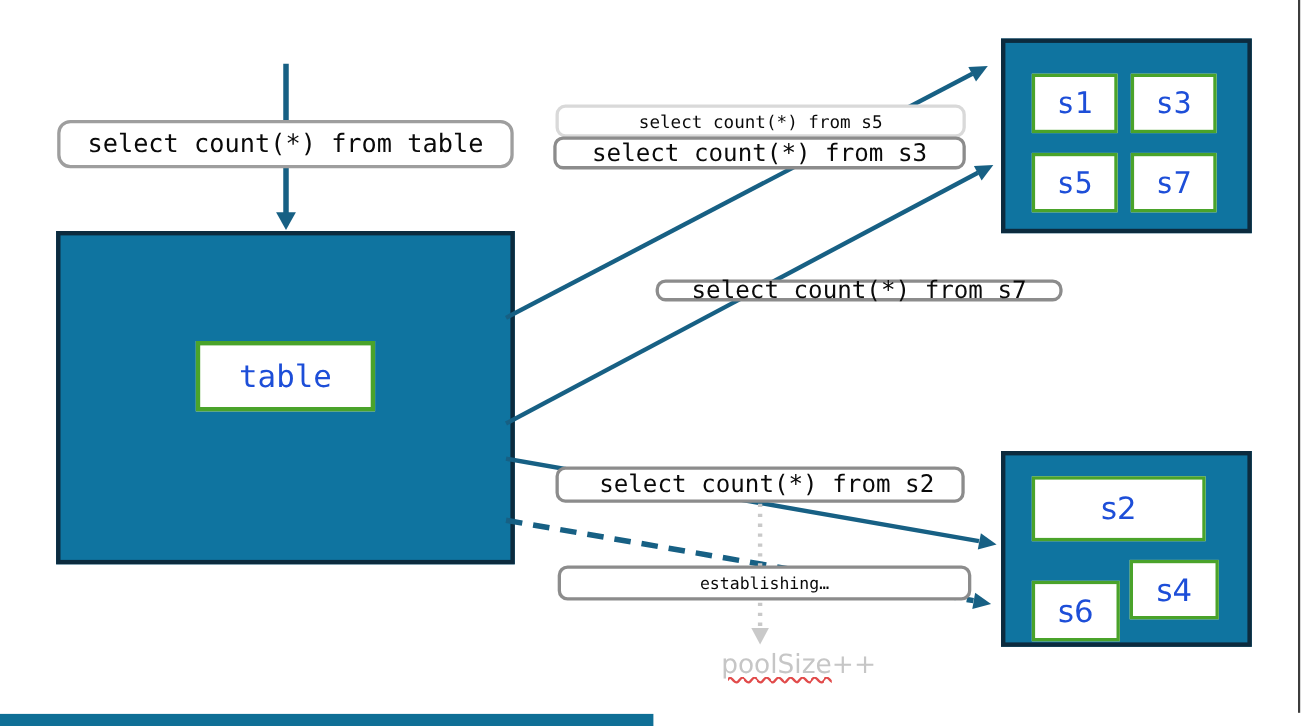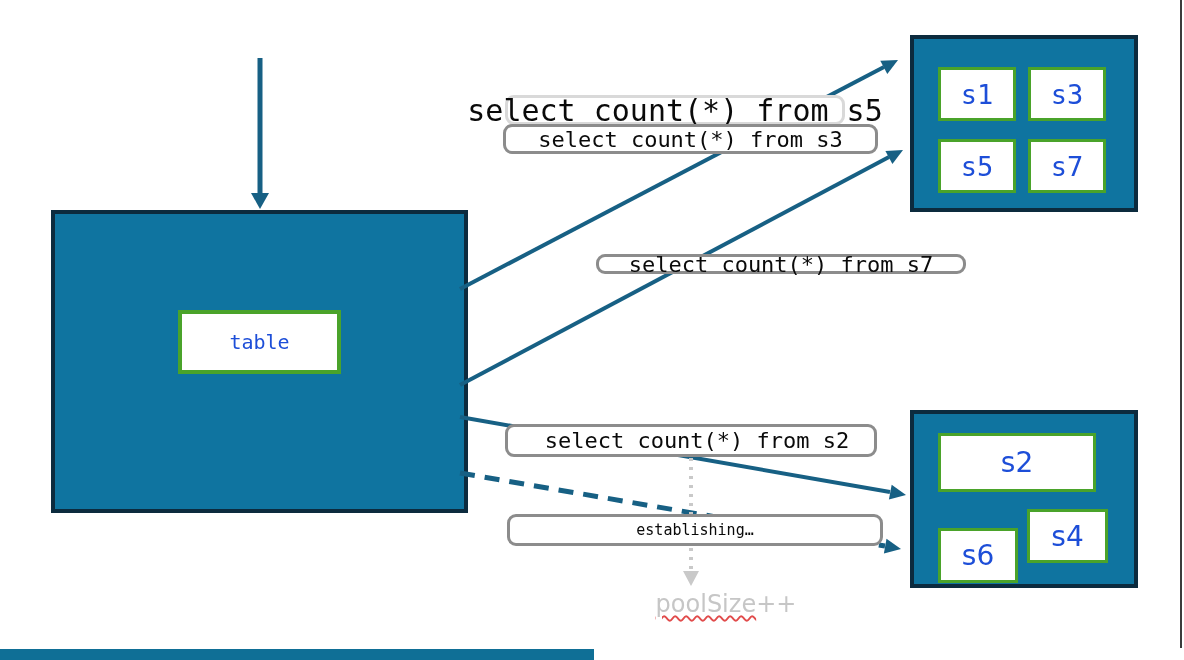--- a/index.html
+++ b/index.html
@@ -15,36 +15,36 @@
   .big-box{position:absolute;background:var(--box-fill);border:4px solid var(--box-border);box-sizing:border-box;}
   .table-box{left:51px;top:210px;width:417px;height:303px;}
   .group-top{left:910px;top:35px;width:228px;height:177px;}
   .group-bottom{left:910px;top:410px;width:228px;height:178px;}
   .shard{
     position:absolute;background:#fff;border:3px solid var(--shard-border);
     box-sizing:border-box;display:flex;align-items:center;justify-content:center;
     font-size:27px;color:#1d4ed8;
   }
   .sans{font-family:"DejaVu Sans","Liberation Sans",sans-serif;font-size:28px;}
-  .table-label{left:123px;top:96px;width:163px;height:64px;border-width:4px;font-size:20px;}
+  .table-label{left:123px;top:96px;width:163px;height:64px;border-width:4px;font-size:28px;}
   .s1{left:24px;top:28px;width:78px;height:54px;}
   .s3{left:114px;top:28px;width:78px;height:54px;align-items:center;}
   .s5{left:24px;top:100px;width:78px;height:54px;}
   .s7{left:114px;top:100px;width:78px;height:54px;}
   .s2{left:24px;top:19px;width:158px;height:59px;}
   .s6{left:24px;top:94px;width:80px;height:55px;margin-top:20px;}
   .s4{left:113px;top:95px;width:81px;height:54px;}
   .arrows{position:absolute;left:0;top:0;width:1184px;height:660px;pointer-events:none;}
   .query-label{
     position:absolute;background:#fff;border:3px solid var(--label-border);border-radius:9px;
     box-sizing:border-box;display:flex;align-items:center;justify-content:center;
     font-size:23px;white-space:nowrap;color:#0a0a0a;
   }
   .q-table{left:52px;top:109px;width:415px;height:44px;border-radius:12px;border-color:#9e9e9e;}
-  .q-s5{left:505px;top:95px;width:340px;height:30px;border-color:var(--label-border-light);font-size:30px;}
+  .q-s5{left:505px;top:95px;width:373px;height:30px;border-color:var(--label-border-light);font-size:16px;}
   .q-s3{left:503px;top:124px;width:375px;height:30px;font-size:22px;}
   .q-s7{left:596px;top:254px;width:370px;height:20px;font-size:22px;}
   .q-s2{left:505px;top:424px;width:372px;height:33px;font-size:22px;padding-left:12px;}
   .q-est{left:507px;top:514px;width:376px;height:32px;font-size:15px;}
   .poolsize{
     position:absolute;left:591px;top:590px;width:270px;text-align:center;
     font-family:"DejaVu Sans","Liberation Sans",sans-serif;font-size:24px;color:var(--muted);
   }
   .poolsize .misspelled{
     text-decoration-line:underline;text-decoration-style:wavy;
@@ -117,20 +117,23 @@
       <line x1="460" y1="473" x2="885" y2="546" stroke="#176084" stroke-width="5" stroke-dasharray="15 10"></line>
       <polygon points="901,549 883.9,553.6 886.5,538.8" fill="#176084"></polygon>
     </g>
 
     <g>
       <line x1="691" y1="458" x2="691" y2="570" stroke="#c9c9c9" stroke-width="4" stroke-dasharray="3 6"></line>
       <polygon points="691,586 683,571 699,571" fill="#c9c9c9"></polygon>
     </g>
   </svg>
 
+  <div class="query-label q-table">
+    <span>select count(*) from table</span>
+  </div>
   <div class="query-label q-s5">
     <span>select count(*) from s5</span>
   </div>
   <div class="query-label q-s3">
     <span>select count(*) from s3</span>
   </div>
   <div class="query-label q-s7">
     <span>select count(*) from s7</span>
   </div>
   <div class="query-label q-s2">

